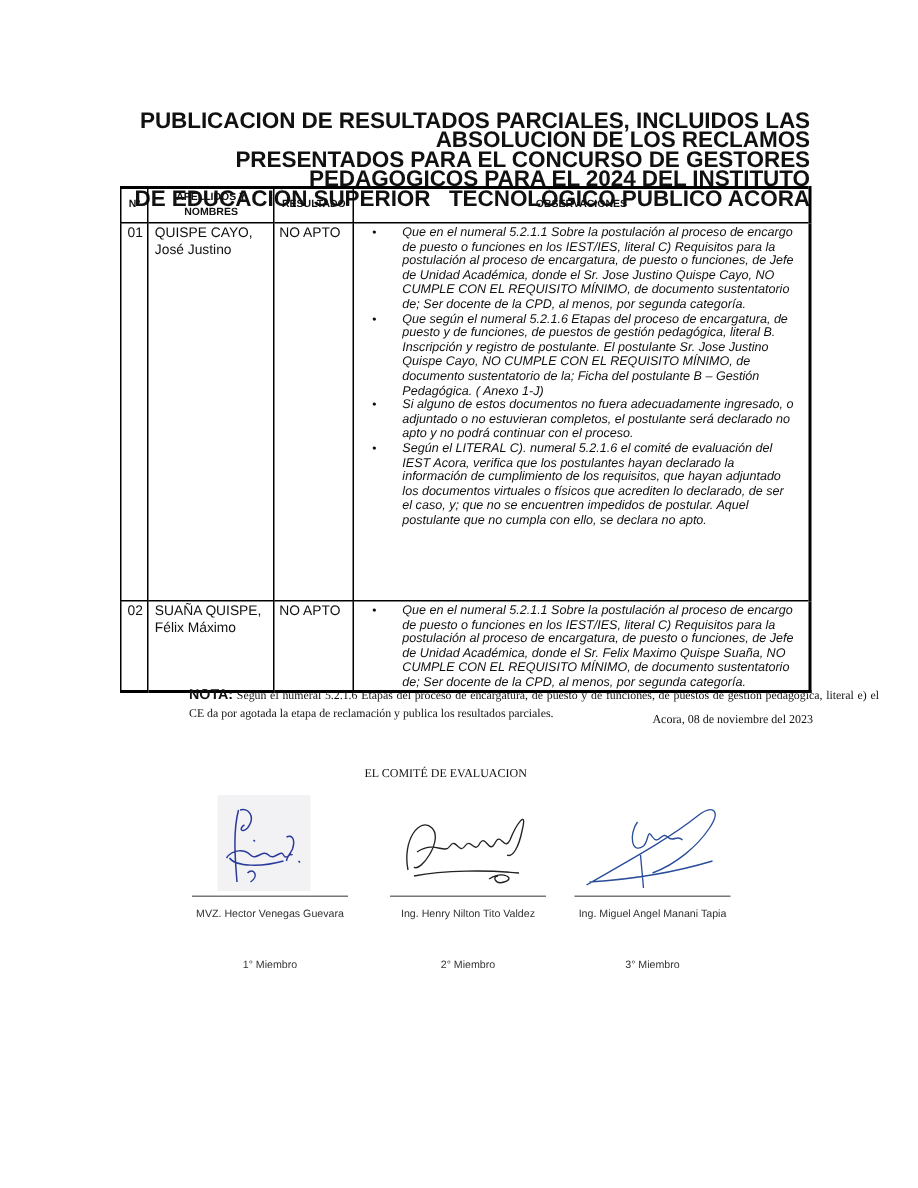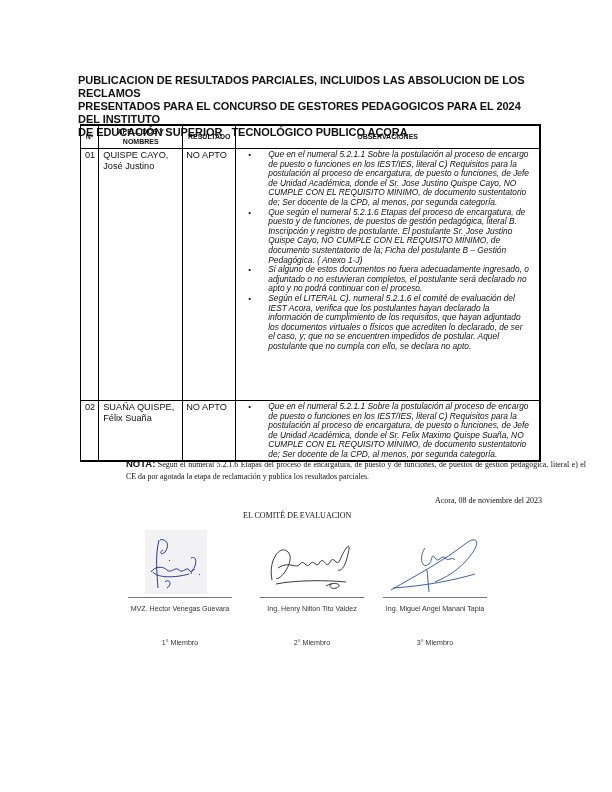--- a/index.html
+++ b/index.html
@@ -1,20 +1,20 @@
 <!DOCTYPE html>
 <html><head>
 <meta charset="utf-8">
 <style>
   html, body { margin: 0; padding: 0; background: #ffffff; }
   body { width: 612px; height: 792px; position: relative; overflow: hidden; color: #111; }
   .title {
     position: absolute; left: 78px; top: 74px; width: 462px;
-    text-align: left; font-family: "Liberation Sans", sans-serif;
-    font-weight: bold; font-size: 11px; line-height: 13px; letter-spacing: -0.05px;
+    text-align: right; font-family: "Liberation Sans", sans-serif;
+    font-weight: bold; font-size: 15px; line-height: 13px; letter-spacing: -0.05px;
   }
   table.results {
     position: absolute; left: 80px; top: 124px; width: 461px;
     border-collapse: collapse; font-family: "Liberation Sans", sans-serif;
   }
   table.results th, table.results td {
     border: 1px solid #000; vertical-align: top; padding: 0;
   }
   table.results thead tr { border-top: 2.5px solid #000; }
   table.results th {
@@ -39,21 +39,21 @@
   }
   .u { }
   .nota {
     position: absolute; left: 82px; top: 458px; width: 460px;
     font-family: "Liberation Serif", serif; font-size: 7.9px; line-height: 12px;
     text-align: justify;
     margin-left: 44px;
   }
   .nota b { font-family: "Liberation Sans", sans-serif; font-size: 9.5px; }
   .date {
-    position: absolute; left: 400px; top: 496px; width: 142px; text-align: right;
+    position: absolute; left: 400px; top: 475px; width: 142px; text-align: right;
     font-family: "Liberation Serif", serif; font-size: 8px;
   }
   .committee {
     position: absolute; left: 243px; top: 511px;
     font-family: "Liberation Serif", serif; font-size: 8px;
   }
   .sig {
     position: absolute; top: 530px; height: 80px;
   }
   .sig svg { display: block; }
@@ -113,21 +113,21 @@
           </li>
           <li>
             <span class="bullet">•</span>
             <span>Según el LITERAL C). numeral 5.2.1.6 el comité de evaluación del IEST Acora, verifica que los postulantes hayan declarado la información de cumplimiento de los requisitos, que hayan adjuntado los documentos virtuales o físicos que acrediten lo declarado, de ser el caso, y; que no se encuentren impedidos de postular. Aquel postulante que no cumpla con ello, se declara no apto.</span>
           </li>
         </ul>
       </td>
     </tr>
     <tr class="row2">
       <td class="num">02</td>
-      <td class="name">SUAÑA QUISPE, Félix Suaña</td>
+      <td class="name">SUAÑA QUISPE, Félix Máximo</td>
       <td class="res">NO APTO</td>
       <td class="obs">
         <ul>
           <li>
             <span class="bullet">•</span>
             <span>Que en el numeral 5.2.1.1 Sobre la postulación al proceso de encargo de puesto o funciones en los IEST/IES, literal C) Requisitos para la postulación al proceso de encargatura, de puesto o funciones, de Jefe de Unidad Académica, donde el Sr. Felix Maximo Quispe Suaña, NO CUMPLE CON EL REQUISITO MÍNIMO, de documento sustentatorio de</span><span class="u">; Ser docente de la CPD, al menos, por segunda categoría.</span>
           </li>
         </ul>
       </td>
     </tr>

